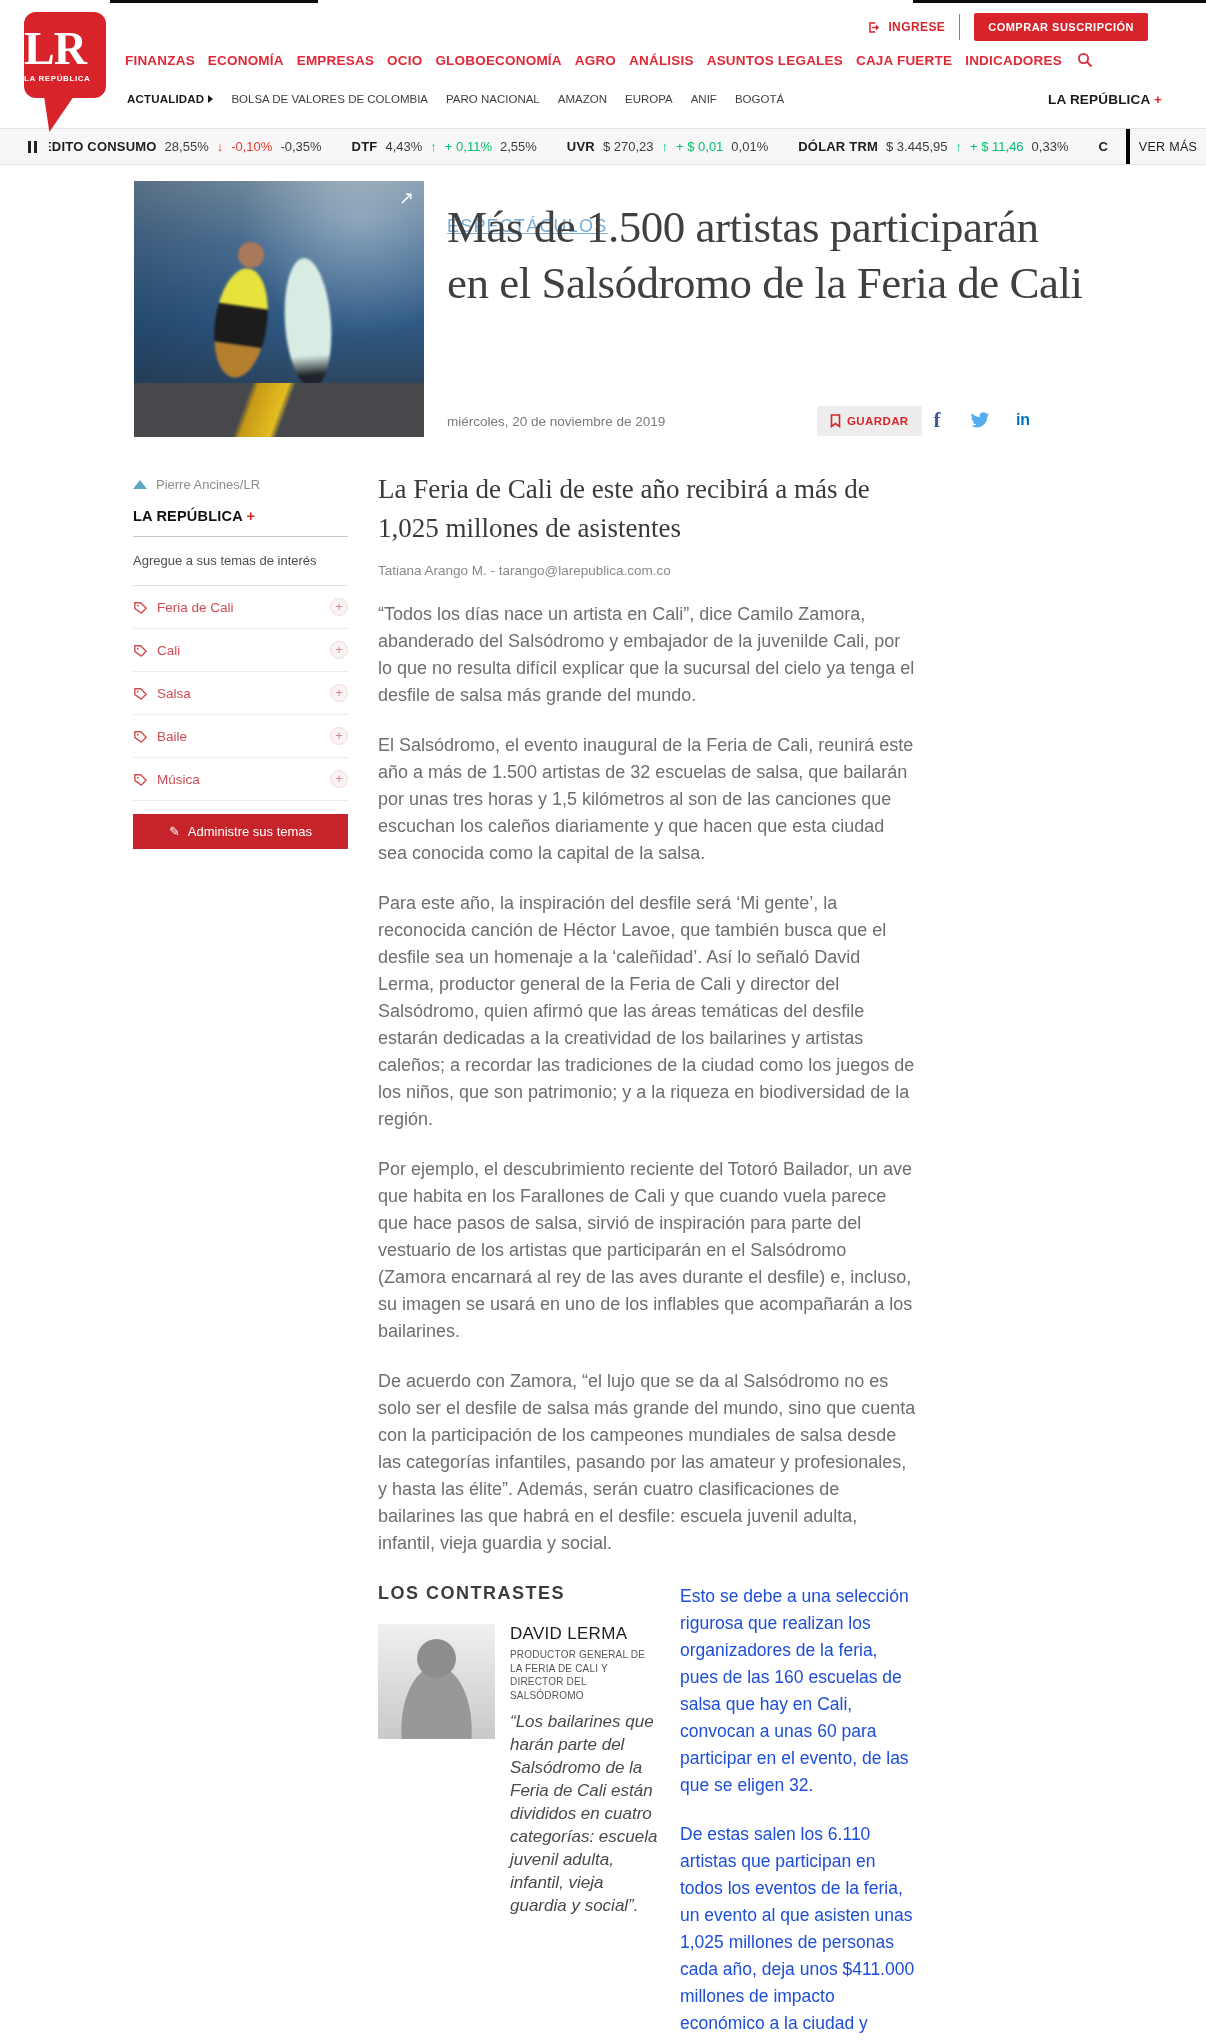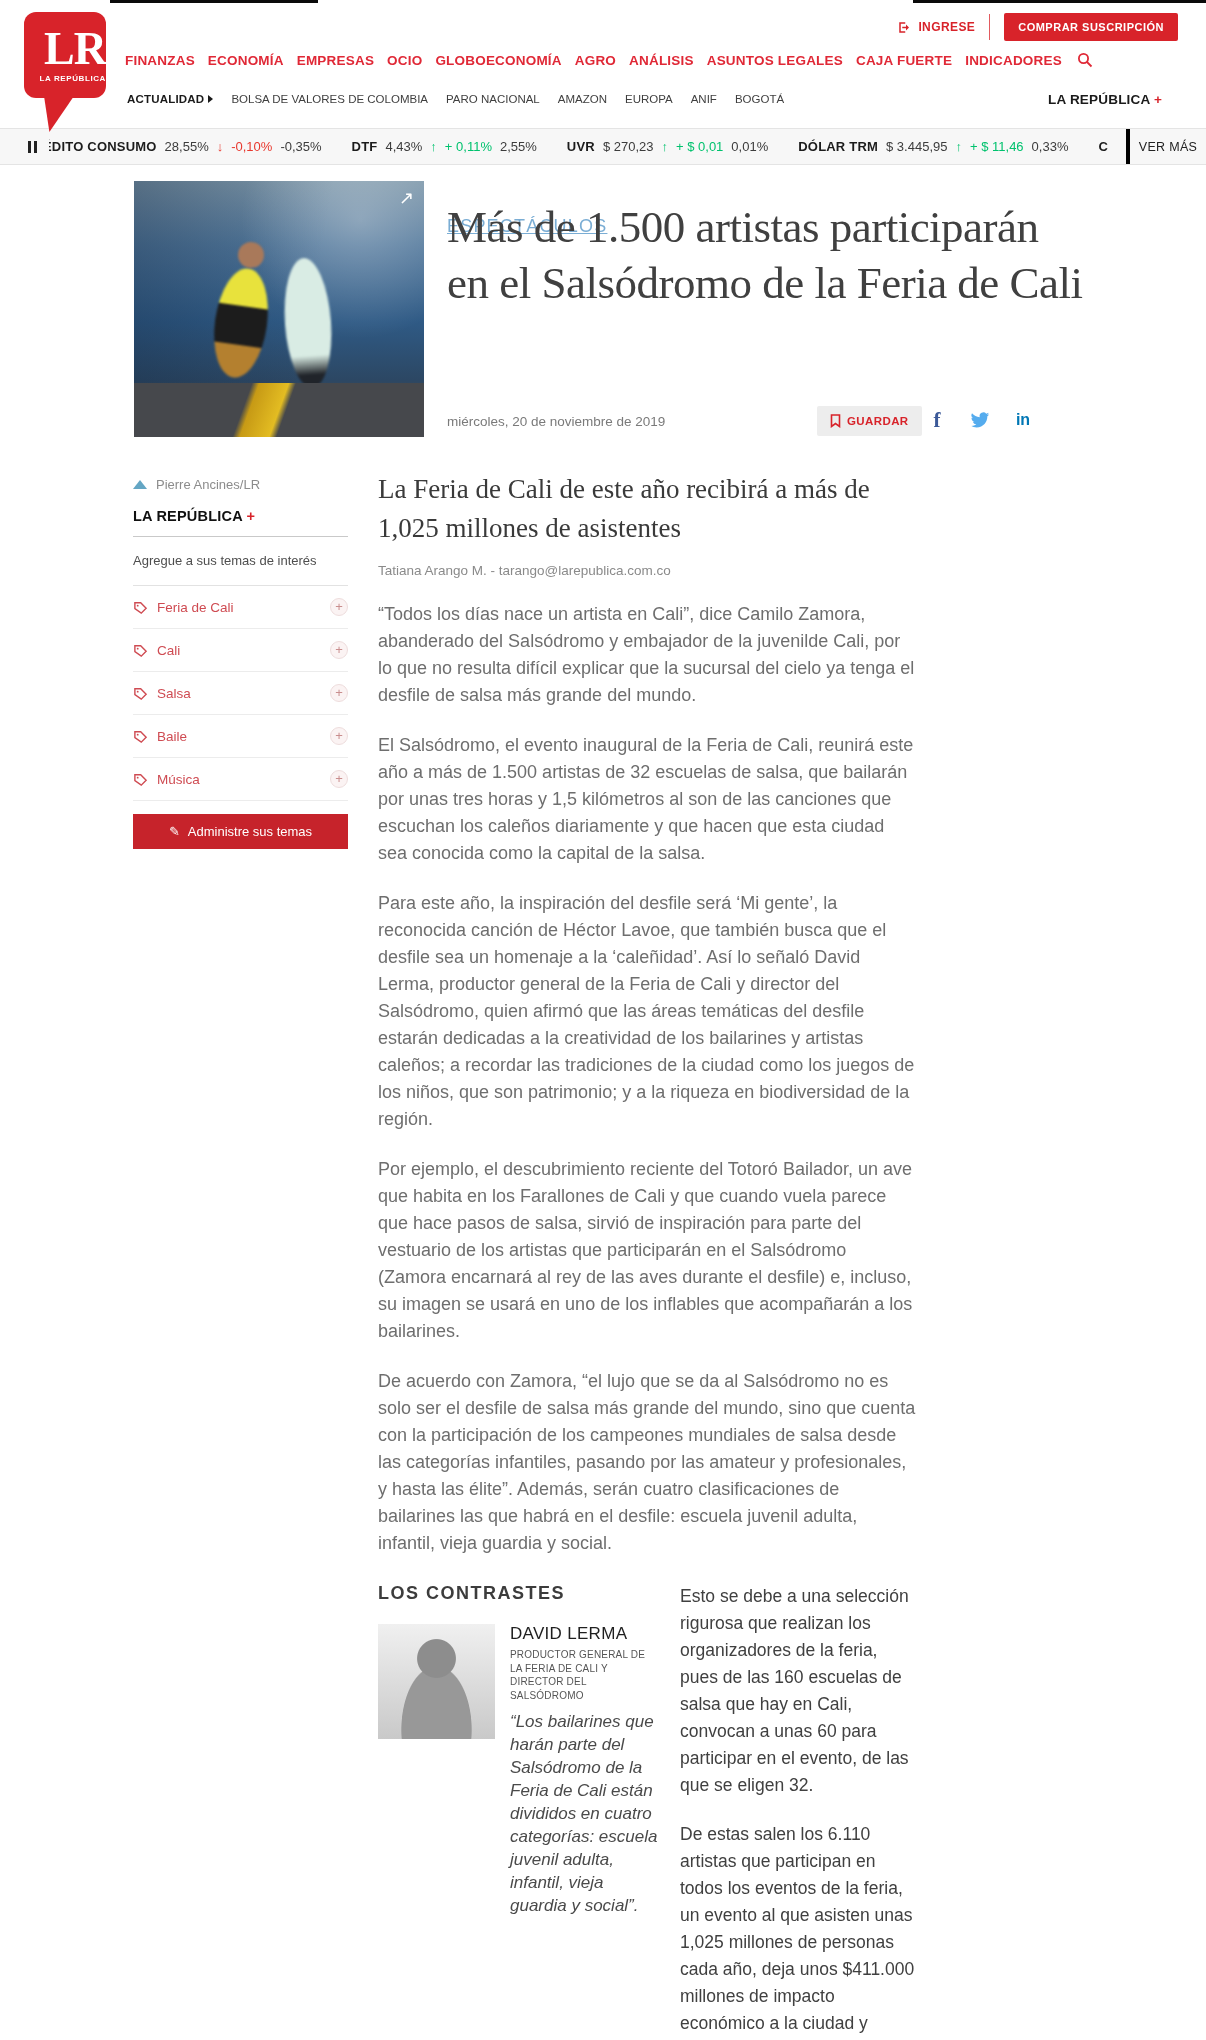--- a/index.html
+++ b/index.html
@@ -6,27 +6,27 @@
   html,body { background:#fff; }
   body { font-family:"Liberation Sans","DejaVu Sans",sans-serif; }
   .page { position:relative; width:1206px; height:2040px; margin:0 auto; background:#fff; overflow:hidden; }
 
   
   .topline { position:absolute; top:0; left:0; width:100%; height:3px;
     background:linear-gradient(90deg, transparent 0 9.1%, #0a0a0a 9.1% 26.4%, transparent 26.4% 75.7%, #0a0a0a 75.7% 100%); }
 
   
   .logo { position:absolute; left:24px; top:12px; width:82px; height:86px; background:#d8232a; border-radius:12px; z-index:5;
-          display:flex; flex-direction:column; align-items:flex-end; justify-content:center; }
+          display:flex; flex-direction:column; align-items:flex-start; justify-content:center; }
   .logo-lr { font-family:"Liberation Serif","DejaVu Serif",serif; font-weight:bold; color:#fff; font-size:46px; line-height:44px; letter-spacing:-1px; }
   .logo-sub { color:#fff; font-size:8px; letter-spacing:.6px; font-weight:bold; margin-top:3px; }
   .logo-tail { position:absolute; left:44px; top:96px; width:30px; height:36px; background:#d8232a;
                clip-path:polygon(0 0, 100% 0, 18% 100%); z-index:4; }
 
-  .topbar-right { position:absolute; right:28px; top:13px; display:flex; align-items:center; gap:14px; }
+  .topbar-right { position:absolute; right:58px; top:13px; display:flex; align-items:center; gap:14px; }
   .ingrese { display:flex; align-items:center; gap:6px; color:#d8232a; font-weight:bold; font-size:12px; letter-spacing:.4px; cursor:pointer; }
   .tb-divider { width:1px; height:26px; background:#d8232a; opacity:.75; }
   .subscribe-btn { background:#d8232a; color:#fff; font-weight:bold; font-size:11px; letter-spacing:.5px;
                    padding:8px 14px; border:none; border-radius:2px; cursor:pointer; }
 
   .mainnav { position:absolute; left:125px; top:52px; display:flex; align-items:center; gap:13px; }
   .mainnav a { color:#e02836; font-weight:bold; font-size:13.5px; letter-spacing:.2px; text-decoration:none; white-space:nowrap; }
   .search-btn { margin-left:2px; cursor:pointer; display:flex; align-items:center; }
 
   .subnav { position:absolute; left:127px; top:93px; display:flex; align-items:center; gap:18px; }
@@ -106,21 +106,21 @@
   .contrast-row { margin-top:20px; display:flex; gap:15px; }
   .portrait { width:117px; height:115px; flex:none;
     background:
       radial-gradient(circle at 50% 30%, #8d8d8d 0 19%, transparent 20%),
       radial-gradient(ellipse at 50% 92%, #989898 0 42%, transparent 43%),
       linear-gradient(180deg,#f0f0f0,#c9c9c9); }
   .cname { font-size:17px; font-weight:normal; color:#1f1f1f; letter-spacing:.3px; }
   .crole { margin-top:4px; font-size:10px; line-height:13.5px; color:#555; letter-spacing:.2px; }
   .cquote { margin-top:8px; font-style:italic; font-size:17px; line-height:23px; color:#4a4a4a; }
   .side-col { flex:1; }
-  .side-col p { font-size:17.5px; line-height:27px; color:#404040; }
+  .side-col p { font-size:17.5px; line-height:27px; color:#1d4ed8; }
   .side-col p + p { margin-top:22px; }
 
   svg { display:block; }
 </style>
 </head>
 <body>
 
 <div class="page">
   <div class="topline"></div>
 

